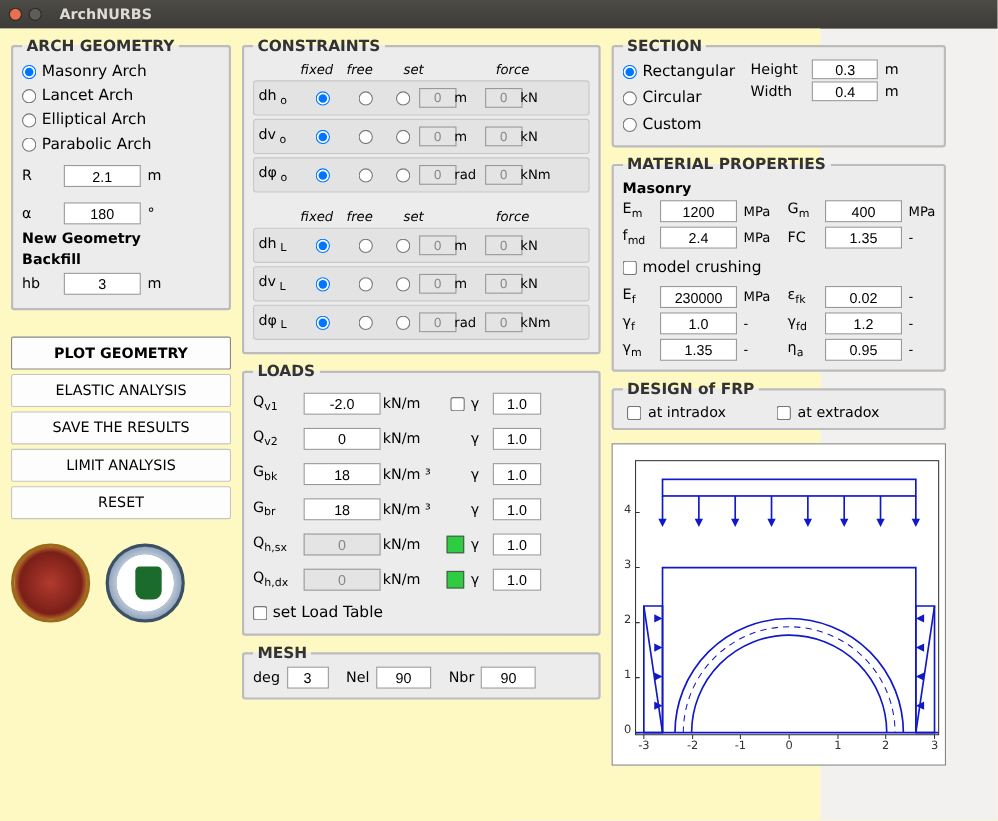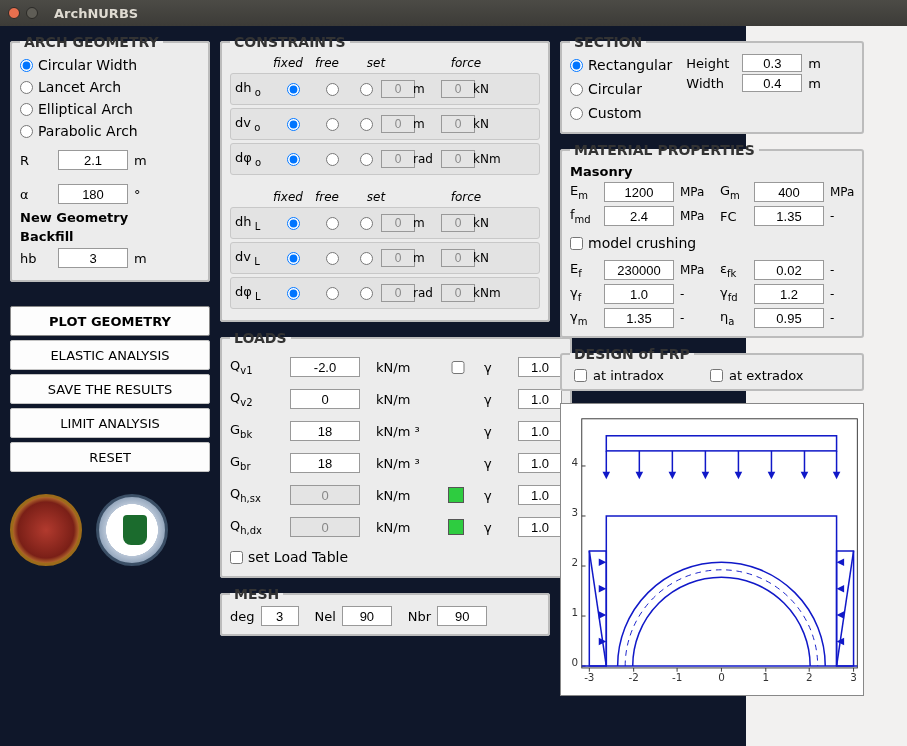--- a/index.html
+++ b/index.html
@@ -20,21 +20,21 @@
     gap: 10px;
   }
   .tb-buttons { display: flex; gap: 6px; }
   .tb-btn { width: 12px; height: 12px; border-radius: 50%; border: 1px solid #2b2a27; }
   .tb-close { background: #e96f4e; }
   .tb-min { background: #5f5d56; }
   .tb-title { margin-left: 6px; font-weight: bold; font-size: 13px; }
   .window {
     width: 746px;
     height: 720px;
-    background: #0f172a;
+    background: #fef9c3;
     padding: 8px 10px 10px 10px;
     display: flex;
     gap: 10px;
   }
   .col { display: flex; flex-direction: column; gap: 8px; }
   .col-left { width: 210px; }
   .col-mid { width: 330px; }
   .col-right { flex: 1; }
 
   fieldset {
@@ -95,21 +95,21 @@
   
   .cons-header { display: grid; grid-template-columns: 38px 40px 38px 60px 30px 60px; font-style: italic; font-size: 12px; text-align: center; margin-top: 2px; }
   .cons-row { display: grid; grid-template-columns: 38px 40px 38px 30px 30px 30px 30px 60px; align-items: center; height: 32px; background: #e3e3e3; border: 1px solid #c8c8c8; border-radius: 3px; padding: 0 4px; margin: 3px 0; gap: 0; }
   .cons-row .lab { font-size: 13px; }
   .cons-row input[type=radio] { margin: auto; display:block; }
   .cons-row input[type=text] { width: 34px; height: 18px; text-align: center; border: 1px solid #999; background: #e4e4e4; color:#888; font-size:12px; }
   .cons-row .u { font-size: 12px; text-align:left; padding-left:2px;}
   .cons-row input.force { background:#e4e4e4; }
 
   
-  .load-row { display: grid; grid-template-columns: 44px 70px 56px 20px 18px 44px; align-items: center; height: 30px; gap: 16px; margin: 2px 0; }
+  .load-row { display: grid; grid-template-columns: 44px 70px 56px 20px 18px 44px; align-items: center; height: 30px; gap: 2px; margin: 2px 0; }
   .load-row .llab { font-size: 13px; }
   .load-row input[type=text] { height: 20px; text-align: center; border: 1px solid #999; font-size: 13px; background:#fff;}
   .load-row input.dis { background: #e4e4e4; color:#888;}
   .load-row .lu { font-size: 13px; }
   .greenbox { width: 16px; height: 16px; background: #2ecc40; border: 1px solid #555; }
 
   
   .mesh-row { display: flex; align-items: center; gap: 6px; }
   .mesh-row .mlab { font-size: 13px; }
 
@@ -147,21 +147,21 @@
   <div class="tb-title">ArchNURBS</div>
 </div>
 
 <div class="window">
 
 <div class="col col-left">
   <fieldset>
     <legend>ARCH GEOMETRY</legend>
     <div class="radio-row">
           <input type="radio" name="pg" checked="" style="">
-          <span class="radio-label">Circular Width</span>
+          <span class="radio-label">Masonry Arch</span>
         </div>
     <div class="radio-row">
           <input type="radio" name="pg" style="">
           <span class="radio-label">Lancet Arch</span>
         </div>
     <div class="radio-row">
           <input type="radio" name="pg" style="">
           <span class="radio-label">Elliptical Arch</span>
         </div>
     <div class="radio-row">

